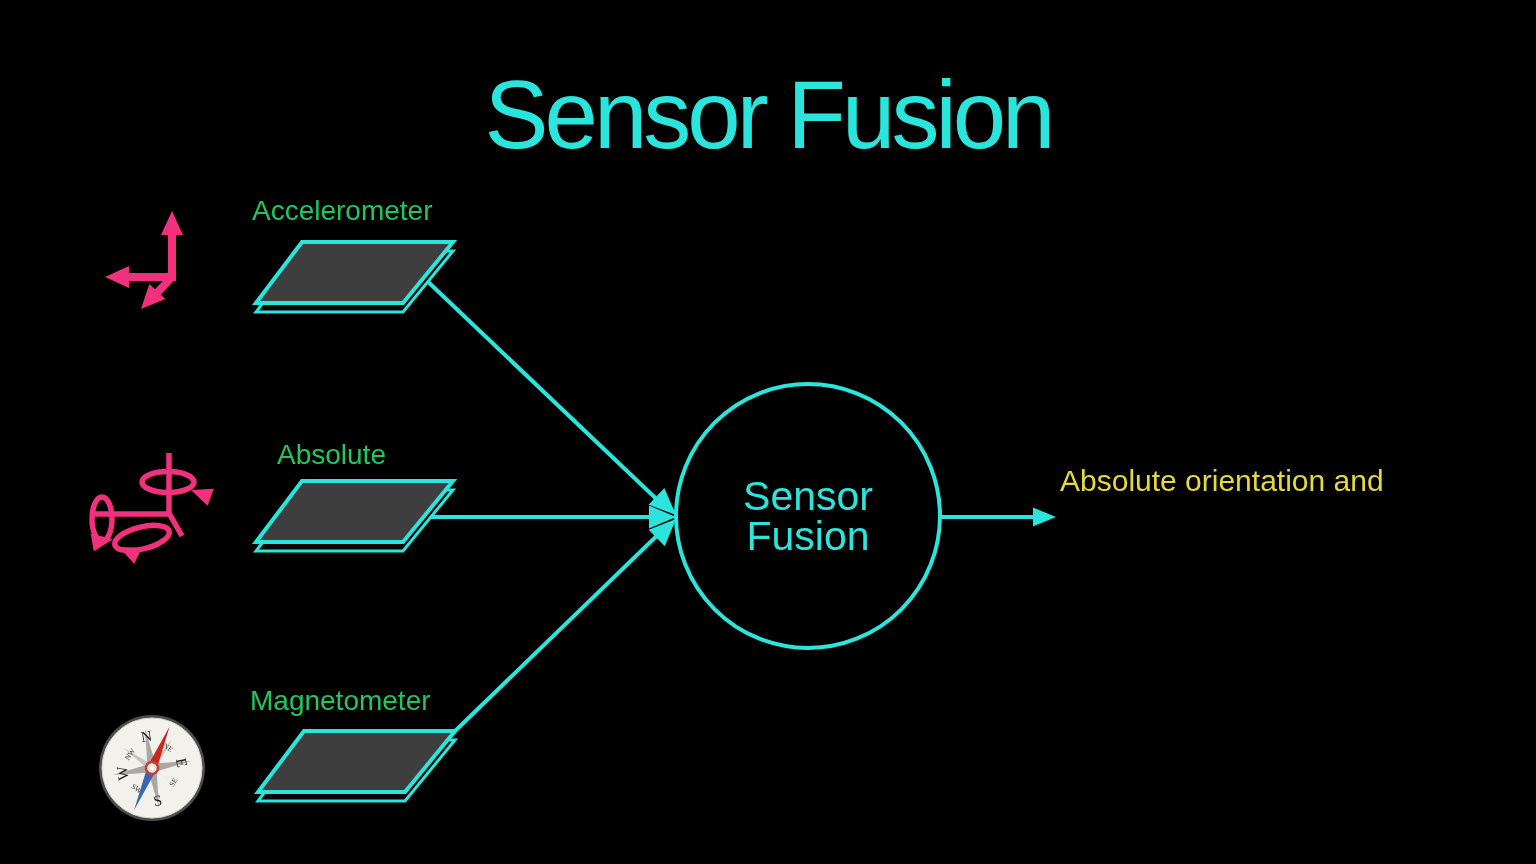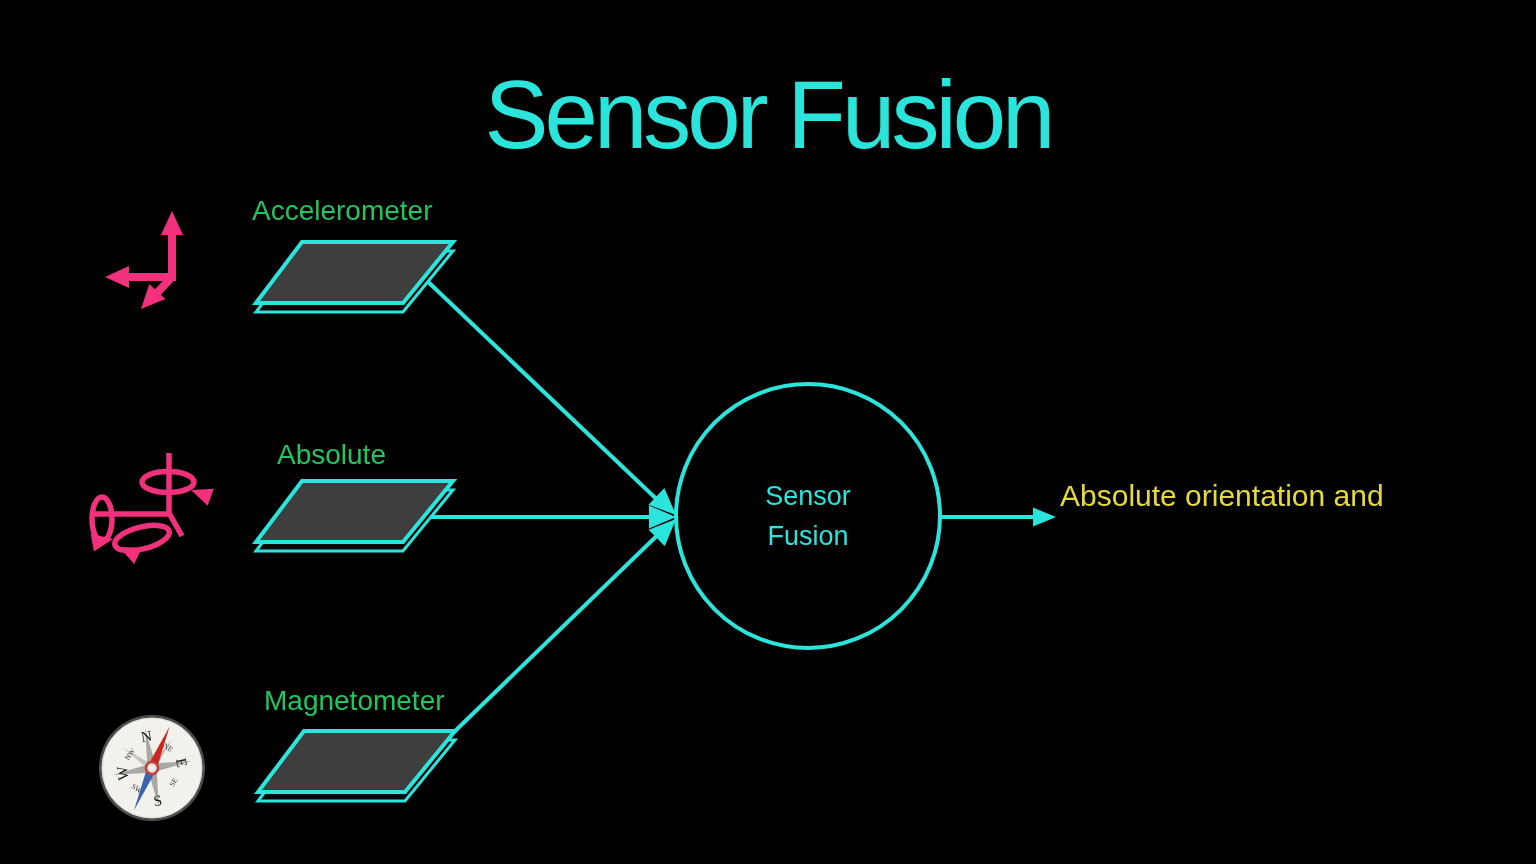--- a/index.html
+++ b/index.html
@@ -8,27 +8,27 @@
     font-family:"Liberation Sans",sans-serif;
   }
   .abs{position:absolute;white-space:nowrap;}
   #title{
     left:0;top:67px;width:1536px;text-align:center;
     font-size:96px;line-height:96px;letter-spacing:-4px;color:#2BE5DC;
   }
   .sensor-label{font-size:28px;line-height:28px;color:#22c55e;}
   #acc-label{left:252px;top:197px;}
   #gyro-label{left:277px;top:441px;}
-  #mag-label{left:264px;top:687px;}
+  #mag-label{left:250px;top:687px;}
   #node-label{
     left:676px;top:476px;width:264px;text-align:center;
-    font-size:27px;line-height:40px;color:#2BE5DC;
+    font-size:41px;line-height:40px;color:#2BE5DC;
   }
   #output-label{
-    left:1060px;top:475px;font-size:30px;line-height:41px;color:#E5D93B;
+    left:1060px;top:460px;font-size:30px;line-height:41px;color:#E5D93B;
   }
   svg{position:absolute;left:0;top:0;}
   .flow-line{stroke:#2BE5DC;stroke-width:4;fill:none;}
   .arrow-head{fill:#2BE5DC;}
   .chip-face{fill:#3E3E3E;stroke:#2BE5DC;stroke-width:4;}
   .chip-slab{fill:#070707;stroke:#2BE5DC;stroke-width:3;}
   .pink-stroke{stroke:#F2317D;fill:none;}
   .pink-fill{fill:#F2317D;}
   .compass-cardinal{font-family:"Liberation Serif",serif;font-size:15px;fill:#1a1a1a;}
   .compass-inter{font-family:"Liberation Serif",serif;font-size:7.5px;fill:#3c3c3c;}

